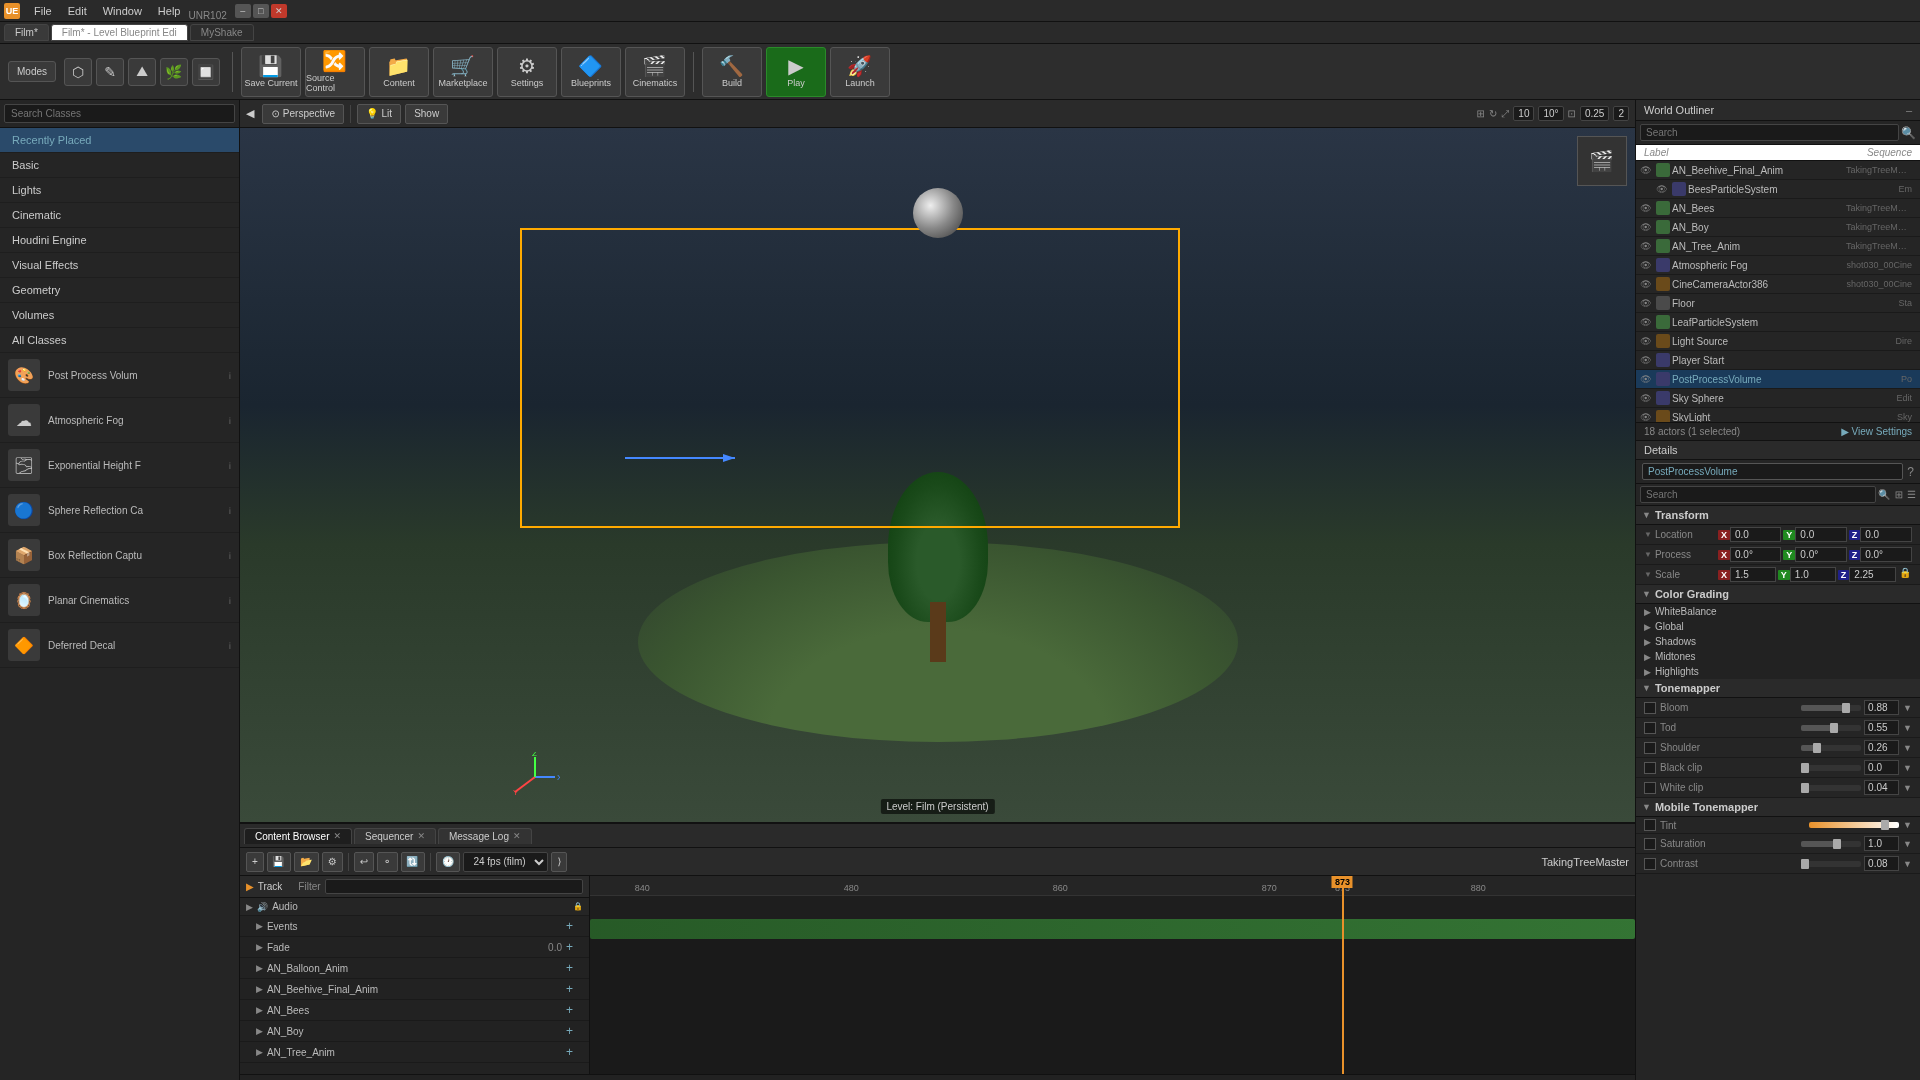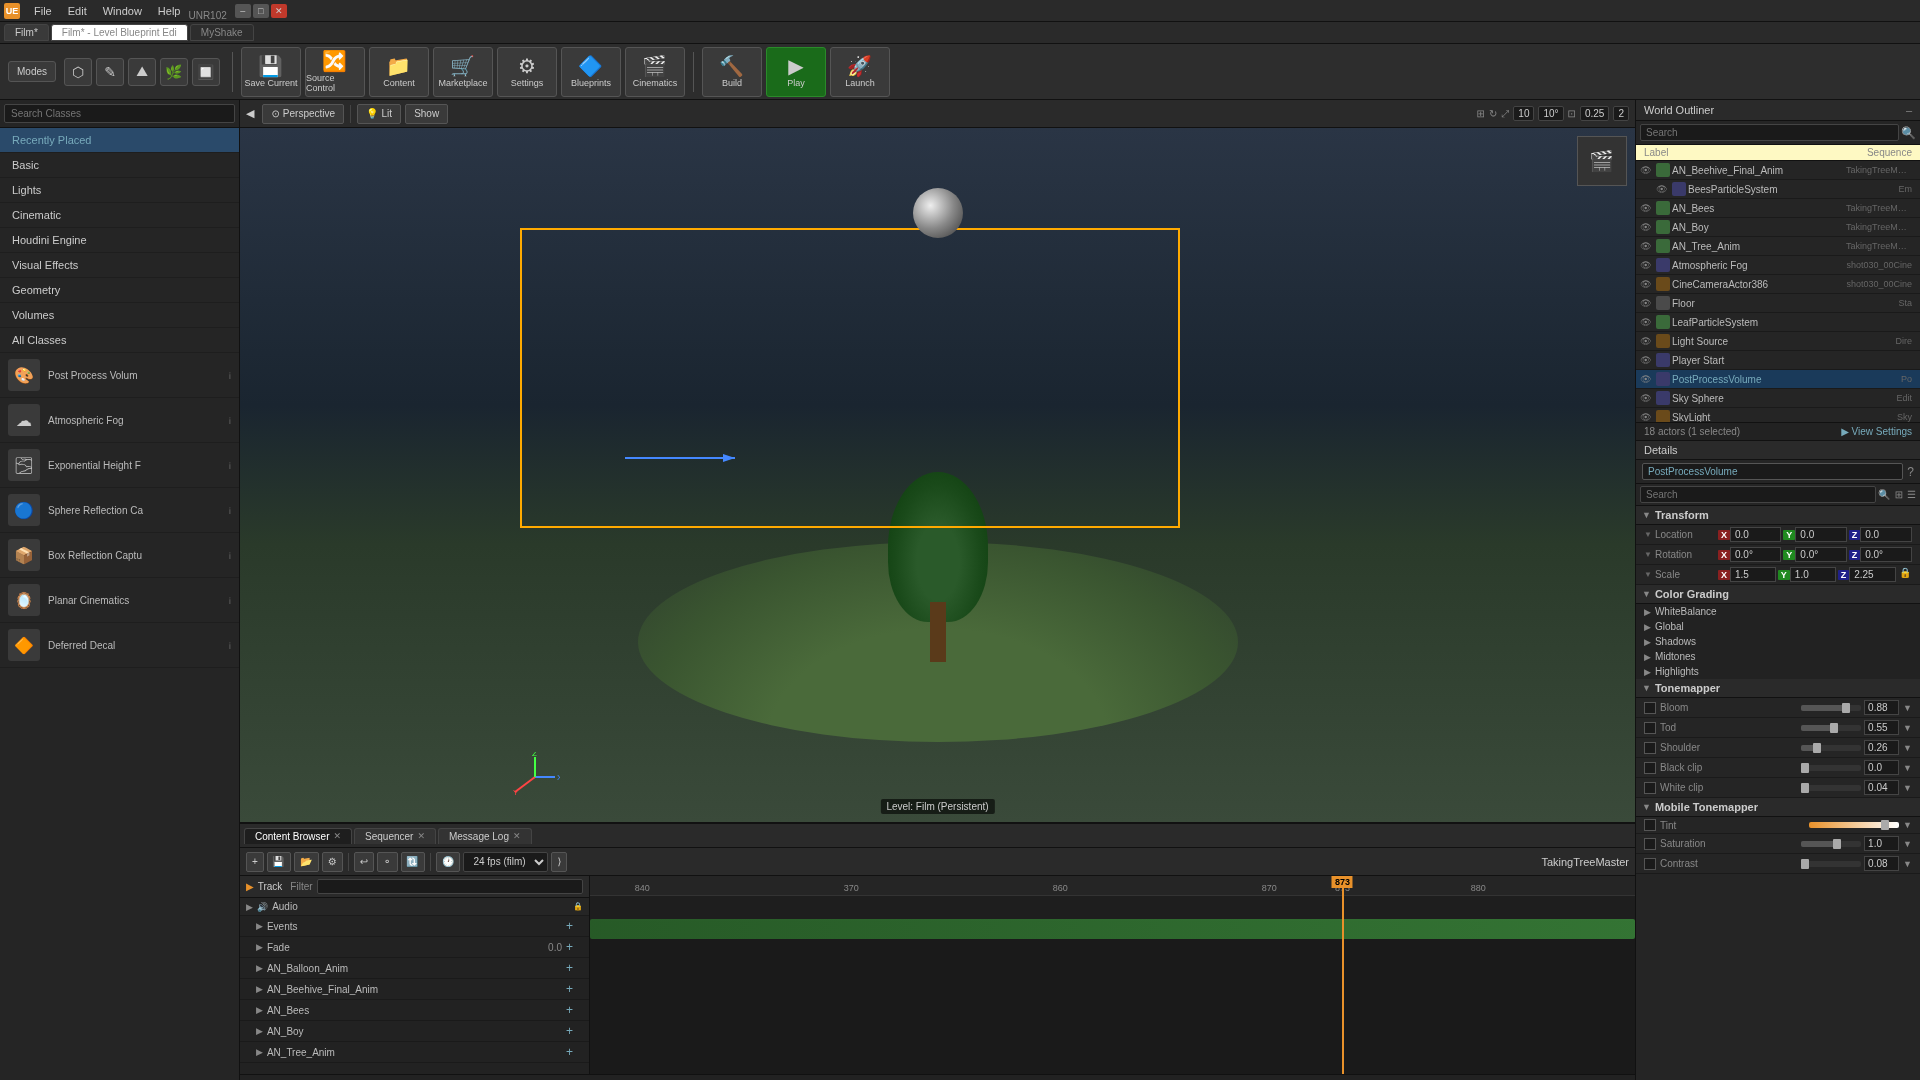--- a/index.html
+++ b/index.html
@@ -60,21 +60,21 @@
     .tree-trunk { position: absolute; bottom: 0; left: 42px; width: 16px; height: 60px; background: #5a3a1a; }
     .tree-foliage { position: absolute; bottom: 40px; left: 0; width: 100px; height: 150px; background: radial-gradient(ellipse at 50% 60%, #2a5a2a 30%, #1a4a1a 60%, #0a3a0a 100%); border-radius: 50% 50% 40% 40%; }
     .selection-box { position: absolute; border: 2px solid #ffaa00; top: 100px; left: 280px; width: 660px; height: 300px; pointer-events: none; }
     .sphere-ball { position: absolute; top: 60px; left: 50%; transform: translateX(-50%); width: 50px; height: 50px; background: radial-gradient(circle at 35% 35%, #eee, #888, #333); border-radius: 50%; }
 
     
     .right-panel { width: 285px; background: #252525; border-left: 1px solid #111; display: flex; flex-direction: column; flex-shrink: 0; overflow: hidden; }
     .right-panel-header { background: #2a2a2a; padding: 4px 8px; font-size: 11px; color: #ccc; border-bottom: 1px solid #111; display: flex; align-items: center; justify-content: space-between; }
     .right-search { padding: 3px 4px; border-bottom: 1px solid #111; display: flex; align-items: center; gap: 2px; }
     .right-search input { flex: 1; background: #1a1a1a; border: 1px solid #444; color: #ccc; padding: 2px 5px; font-size: 10px; border-radius: 2px; }
-    .outliner-cols { display: flex; background: #fef9c3; border-bottom: 1px solid #111; padding: 2px 8px; font-size: 10px; color: #888; }
+    .outliner-cols { display: flex; background: #ffffff; border-bottom: 1px solid #111; padding: 2px 8px; font-size: 10px; color: #888; font-style: italic; }
     .outliner-cols .col-label { flex: 1; }
     .outliner-cols .col-seq { width: 70px; text-align: right; }
     .outliner-list { flex: 1; overflow-y: auto; }
     .outliner-item { display: flex; align-items: center; padding: 2px 4px; cursor: pointer; border-bottom: 1px solid #1a1a1a; gap: 2px; }
     .outliner-item.selected { background: #1a3a5a; }
     .oi-eye { color: #888; font-size: 9px; width: 14px; }
     .oi-icon { width: 14px; height: 14px; background: #3a5a3a; border-radius: 2px; font-size: 8px; display: flex; align-items: center; justify-content: center; flex-shrink: 0; }
     .oi-icon.blue { background: #3a3a6a; }
     .oi-icon.green { background: #3a6a3a; }
     .oi-icon.orange { background: #6a4a1a; }
@@ -387,21 +387,21 @@
         <div class="seq-name-right">TakingTreeMaster</div>
       </div>
 
       <div class="sequencer-body">
 
         <div class="seq-tracks">
 
           <div style="display:flex;align-items:center;padding:3px 6px;background:#2a2a2a;border-bottom:1px solid #111;gap:4px;">
             <span style="color:#e8912a;font-size:10px;">▶</span>
             <span style="font-size:10px;color:#ccc;">Track</span>
-            <span style="font-size:10px;color:#888;margin-left:4px;">Filter</span>
+            <span style="font-size:10px;color:#888;margin-left:12px;">Filter</span>
             <input type="text" style="flex: 1 1 0%; background: rgb(26, 26, 26); border: 1px solid rgb(68, 68, 68); color: rgb(204, 204, 204); padding: 1px 4px; font-size: 10px; border-radius: 2px;">
           </div>
 
           <div class="seq-track-header">
             <span class="t-icon">▶</span>
             <span class="t-icon">🔊</span>
             <span class="t-label"> Audio</span>
             <span style="color:#666;font-size:8px;">🔒</span>
           </div>
           <div class="seq-track-item">
@@ -439,21 +439,21 @@
             <span class="t-expand">▶</span>
             <span class="t-label">AN_Tree_Anim</span>
             <span class="t-add">+</span>
           </div>
         </div>
 
         <div class="seq-timeline">
 
           <div class="timeline-ruler">
             <div class="ruler-label" style="left:5%;">840</div>
-            <div class="ruler-label" style="left:25%;">370</div>
+            <div class="ruler-label" style="left:25%;">480</div>
             <div class="ruler-label" style="left:45%;">860</div>
             <div class="ruler-label" style="left:65%;">870</div>
             <div class="ruler-label" style="left:72%;">873</div>
             <div class="ruler-label" style="left:85%;">880</div>
           </div>
 
           <div class="playhead" style="left:72%;">
             <div class="playhead-badge">873</div>
           </div>
 
@@ -621,21 +621,21 @@
           </div>
           <div class="prop-field">
             <span class="axis z">Z</span>
             <input type="text" value="0.0" style="">
           </div>
         </div>
       </div>
       <div class="prop-row">
         <div class="prop-label">
           <span class="arr">▼</span>
-          <span>Rotation</span>
+          <span>Process</span>
         </div>
         <div class="prop-inputs">
           <div class="prop-field">
             <span class="axis x">X</span>
             <input type="text" value="0.0°" style="">
           </div>
           <div class="prop-field">
             <span class="axis y">Y</span>
             <input type="text" value="0.0°" style="">
           </div>

